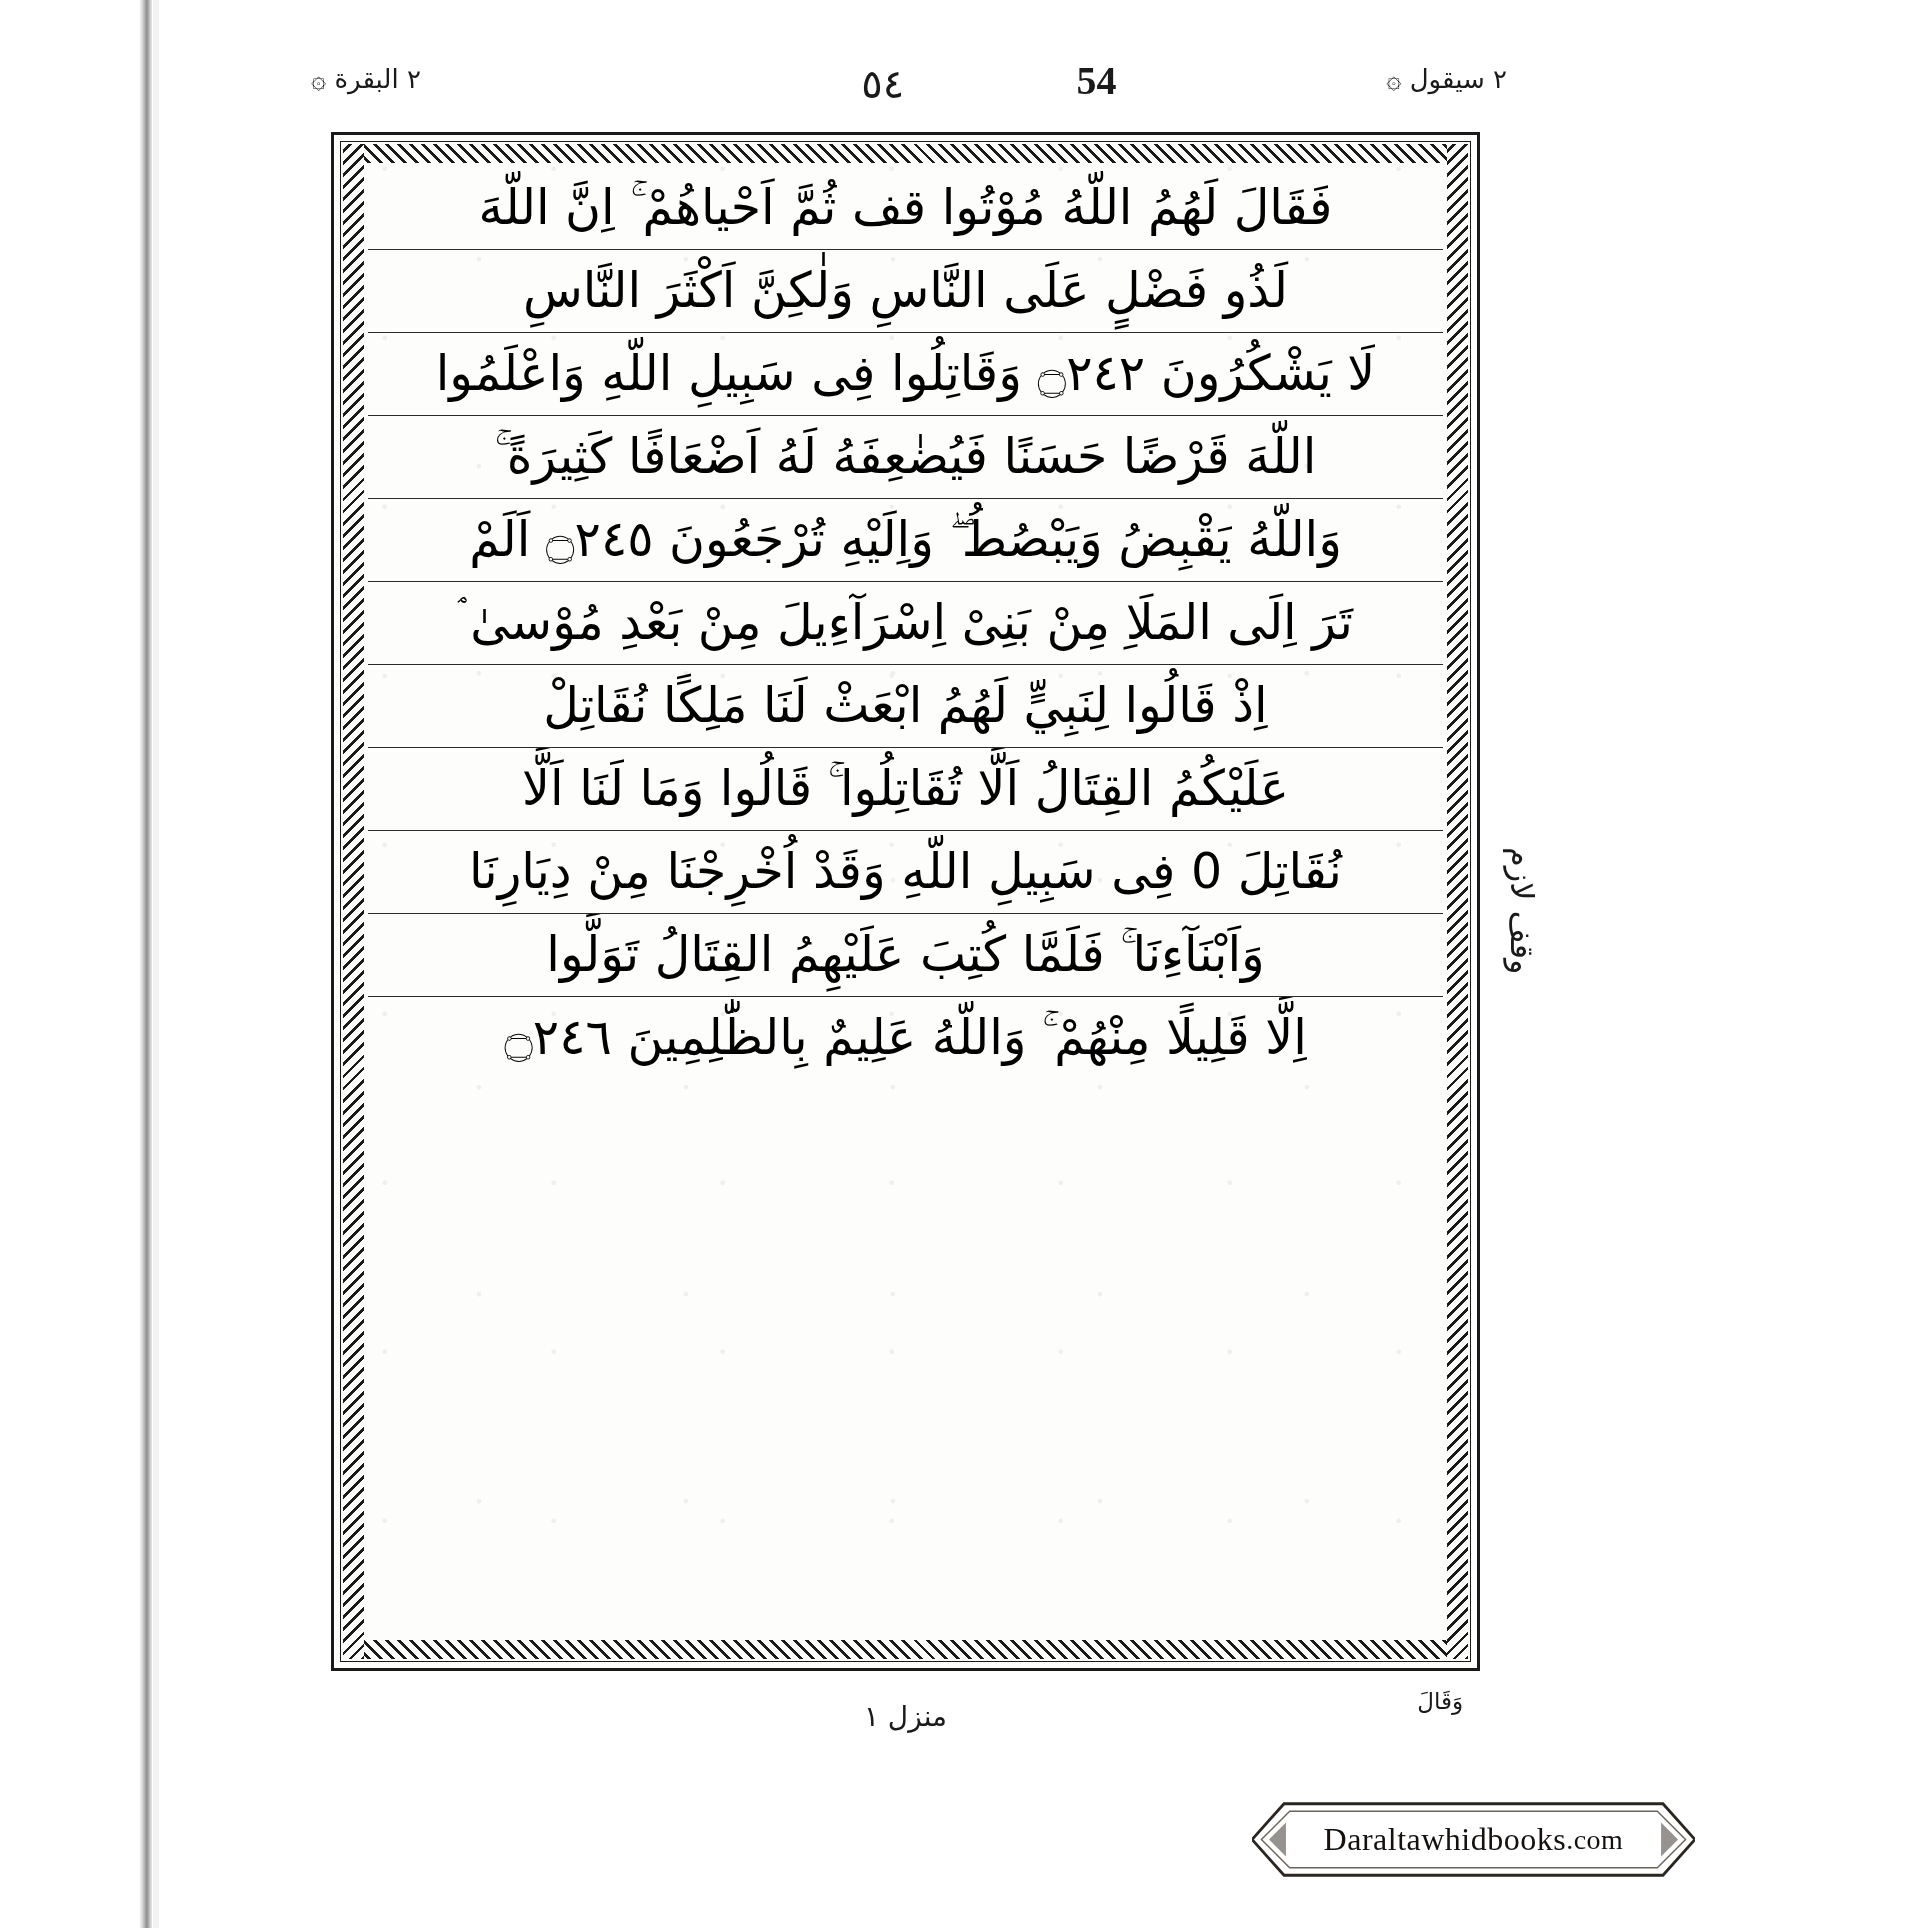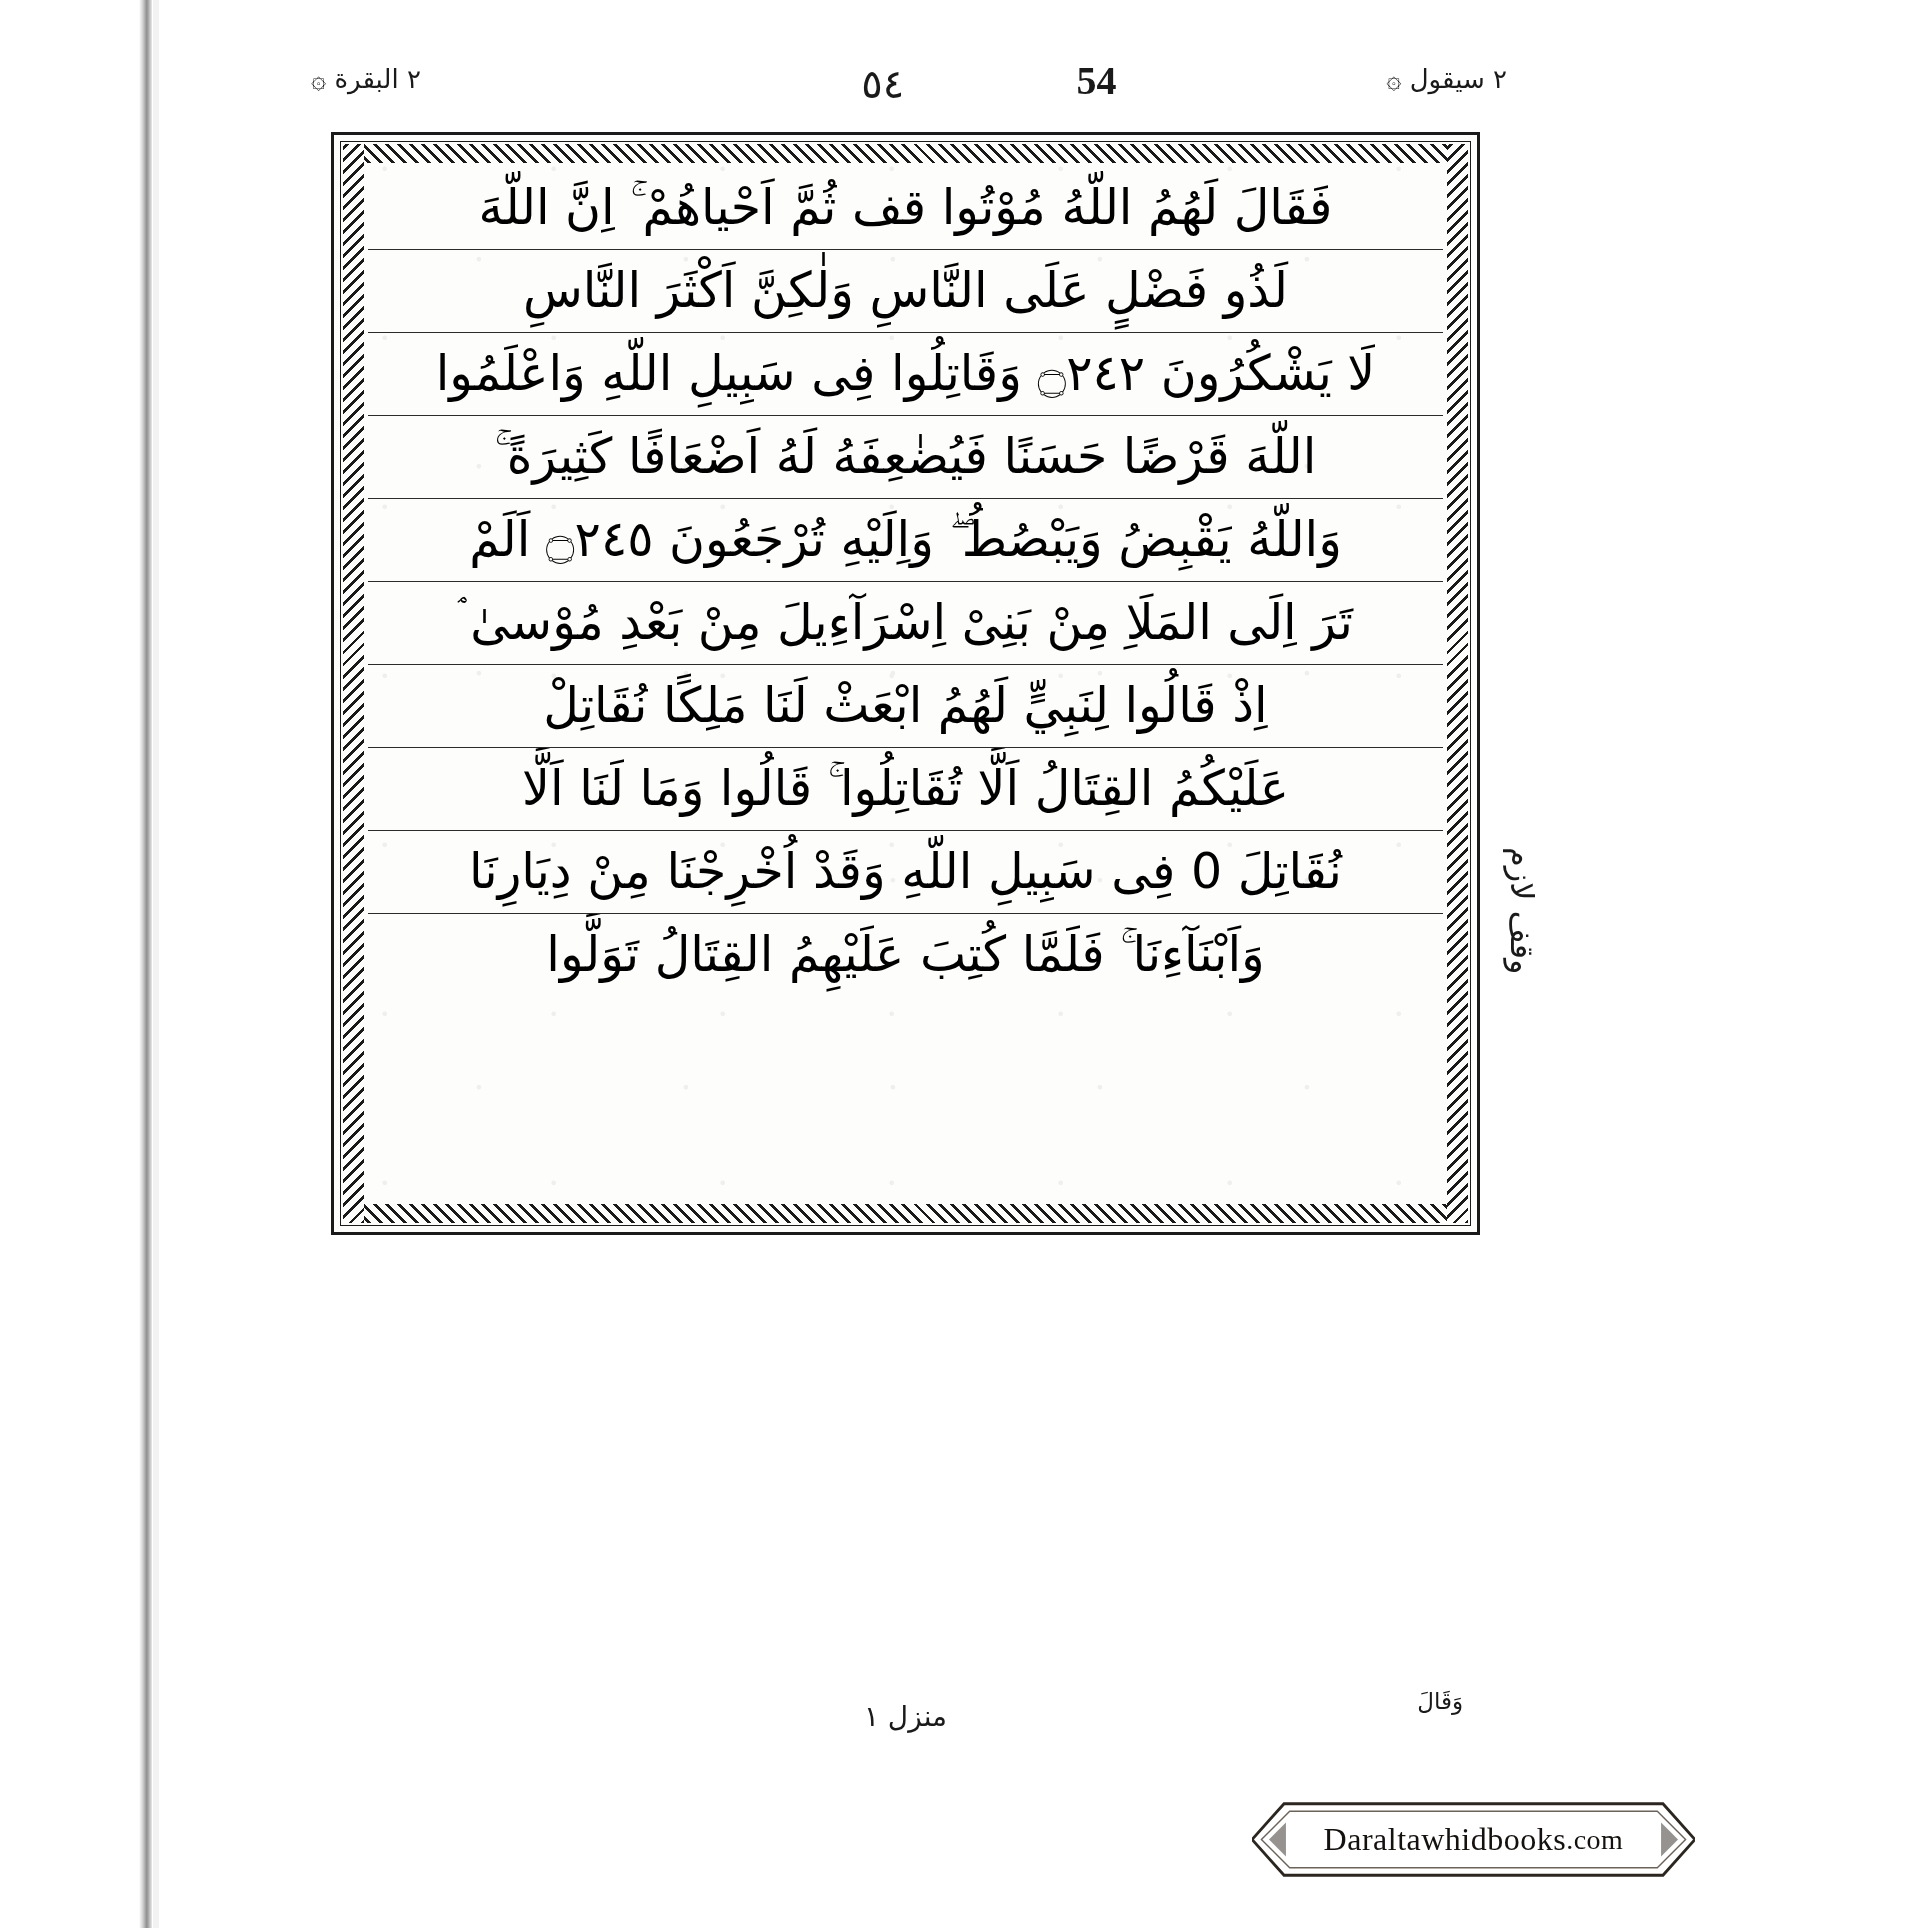--- a/index.html
+++ b/index.html
@@ -81,21 +81,21 @@
     font-size: 26px;
     letter-spacing: 0.9px;
   }
 
   
   .text-frame {
     position: absolute;
     left: 331px;
     top: 132px;
     width: 1149px;
-    height: 1103px;
+    height: 1539px;
     border: 3.8px solid #1a1a1a;
     box-sizing: border-box;
     background: #fdfdfb;
   }
   .text-frame::before {
     content: "";
     position: absolute;
     left: 5.6px; top: 5.6px; right: 5.6px; bottom: 5.6px;
     border: 1.9px solid #1a1a1a;
   }
@@ -299,20 +299,23 @@
       </div>
       <div class="quran-line">
         <span>عَلَيْكُمُ القِتَالُ اَلَّا تُقَاتِلُوا ۚ قَالُوا وَمَا لَنَا اَلَّا</span>
       </div>
       <div class="quran-line">
         <span>نُقَاتِلَ 0 فِى سَبِيلِ اللّهِ وَقَدْ اُخْرِجْنَا مِنْ دِيَارِنَا</span>
       </div>
       <div class="quran-line">
         <span>وَاَبْنَآءِنَا ۚ فَلَمَّا كُتِبَ عَلَيْهِمُ القِتَالُ تَوَلَّوا</span>
       </div>
+      <div class="quran-line">
+        <span>اِلَّا قَلِيلًا مِنْهُمْ ۚ وَاللّهُ عَلِيمٌ بِالظّٰلِمِينَ ۝٢٤٦</span>
+      </div>
     </div>
   </div>
 
   <div class="side-marker">وقف لازم</div>
 
   <div class="faint-edge-text"></div>
 
   <div class="page-footer">
     <span class="ftr-right">وَقَالَ</span>
     <span class="ftr-center">منزل ١</span>

